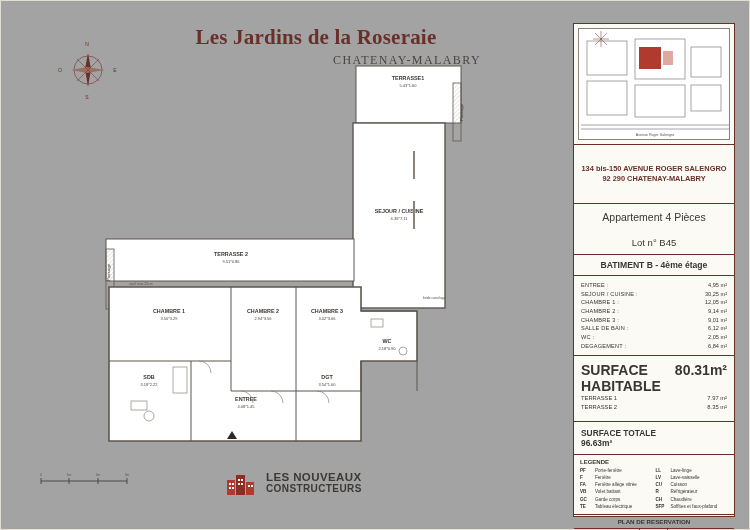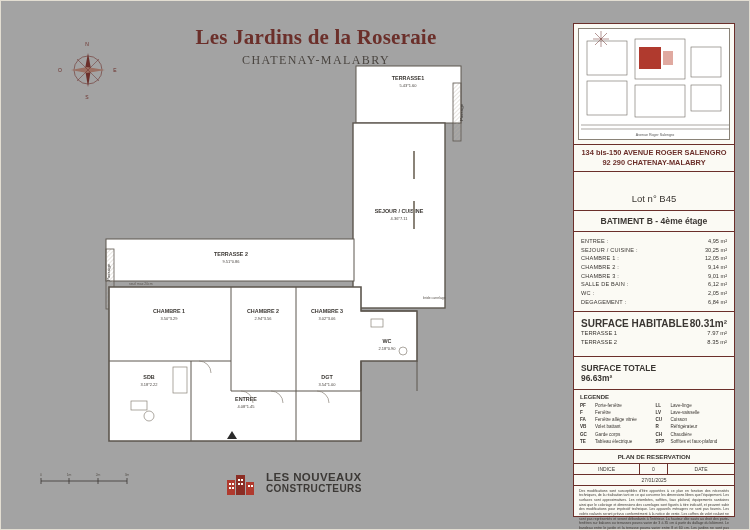--- a/index.html
+++ b/index.html
@@ -19,21 +19,21 @@
   
   .title-block{
     position:absolute;left:150px;top:24px;width:330px;text-align:center;
   }
   .title-main{
     font-family:"Liberation Serif", serif;
     font-size:21px;font-weight:bold;color:#6b2f2a;letter-spacing:.2px;
   }
   .title-sub{
     font-family:"Liberation Serif", serif;
-    font-size:12px;color:#4a4540;margin-top:3px;letter-spacing:1.4px;
+    font-size:12px;color:#4a4540;margin-top:3px;letter-spacing:1.4px;text-align:right;
   }
   
   .compass{position:absolute;left:52px;top:32px;width:70px;height:70px;}
   .compass svg{display:block;}
   
   .plan{position:absolute;left:30px;top:60px;width:520px;height:400px;}
   .plan svg{display:block;}
   
   .scalebar{position:absolute;left:38px;top:470px;width:90px;}
   .scalebar svg{display:block;}
@@ -54,42 +54,42 @@
   }
   .panel-mini{
     margin:4px;height:110px;border:1px solid #8a8378;background:#fff;position:relative;overflow:hidden;
   }
   .mini-caption{
     position:absolute;bottom:2px;left:0;right:0;text-align:center;font-size:3.4px;color:#555;
   }
   .panel-addr{
     text-align:center;font-size:7.4px;font-weight:bold;color:#6b2f2a;
     border-top:1px solid #6b2f2a;border-bottom:1px solid #6b2f2a;
-    padding:3px 2px;line-height:1.35;margin:0 0 0 0;
+    padding:19px 2px;line-height:1.35;margin:0 0 0 0;
   }
   .panel-appt{
     text-align:center;padding:7px 2px 6px;border-bottom:1px solid #6b2f2a;
   }
   .appt-1{font-size:10.5px;color:#3a3632;}
   .appt-2{font-size:9.5px;color:#3a3632;margin-top:14px;}
   .panel-bat{
     text-align:center;font-size:8.6px;font-weight:bold;color:#3a3632;
     padding:5px 2px;border-bottom:1px solid #6b2f2a;
   }
   .panel-tab-title{
     text-align:center;padding:5px 2px 4px;border-bottom:1px solid #6b2f2a;
   }
   .tt1{font-size:9px;font-weight:bold;color:#3a3632;letter-spacing:.2px;}
   .tt2{font-size:5.6px;color:#4a4540;margin-top:1px;}
   .surf-list{padding:5px 7px 5px 7px;border-bottom:1px solid #6b2f2a;}
   .surf-row{display:flex;justify-content:space-between;font-size:5.6px;color:#3a3632;line-height:1.55;}
   .surf-row .lbl{letter-spacing:.2px;}
   .surf-row .val{font-variant-numeric:tabular-nums;}
   .hab{padding:6px 7px 4px;}
-  .hab-row{display:flex;justify-content:space-between;font-size:10px;font-weight:bold;color:#3a3632;}
+  .hab-row{display:flex;font-size:14px;font-weight:bold;color:#3a3632;}
   .ter-row{display:flex;justify-content:space-between;font-size:5.8px;color:#3a3632;line-height:1.6;padding:0 0;}
   .tot{
     display:flex;justify-content:space-between;font-size:8.4px;font-weight:bold;color:#3a3632;
     padding:6px 7px 6px;border-top:1px solid #6b2f2a;border-bottom:1px solid #6b2f2a;margin-top:4px;flex-direction:column;
   }
   .legend{padding:4px 6px 4px;border-bottom:1px solid #6b2f2a;}
   .legend-title{font-size:6px;font-weight:bold;color:#3a3632;margin-bottom:3px;}
   .legend-grid{display:grid;grid-template-columns:12px 1fr 12px 1fr;gap:1px 3px;}
   .legend-grid div{font-size:4.6px;color:#3a3632;line-height:1.35;}
   .legend-k{font-weight:bold;}
@@ -306,20 +306,21 @@
         <text x="76" y="107" class="mini-caption" text-anchor="middle" style="font-size:3.6px;fill:#555">Avenue Roger Salengro</text>
       </svg>
     </div>
 
     <div class="panel-addr">
       <div>134 bis-150 AVENUE ROGER SALENGRO</div>
       <div>92 290 CHATENAY-MALABRY</div>
     </div>
 
     <div class="panel-appt">
+      <div class="appt-1">Appartement  4 Pièces</div>
       <div class="appt-2">Lot n°  B45</div>
     </div>
 
     <div class="panel-bat">BATIMENT B - 4ème étage</div>
 
 
     <div class="surf-list">
       <div class="surf-row">
         <span class="lbl">ENTREE :</span>
         <span class="val">4,95 m²</span>

